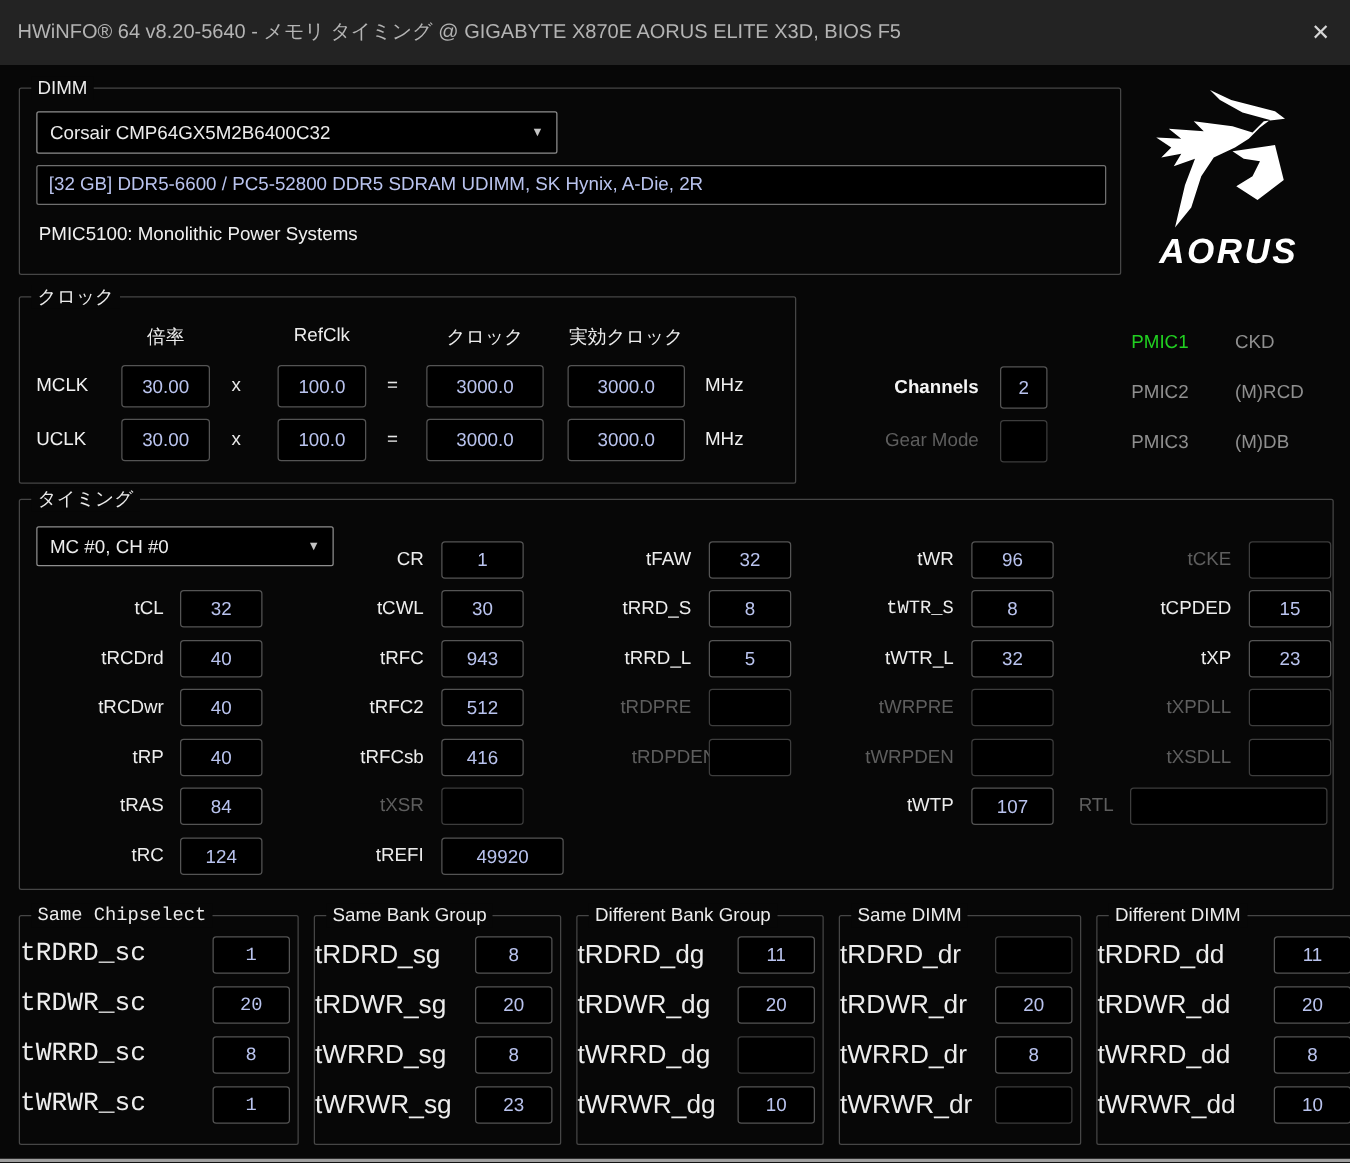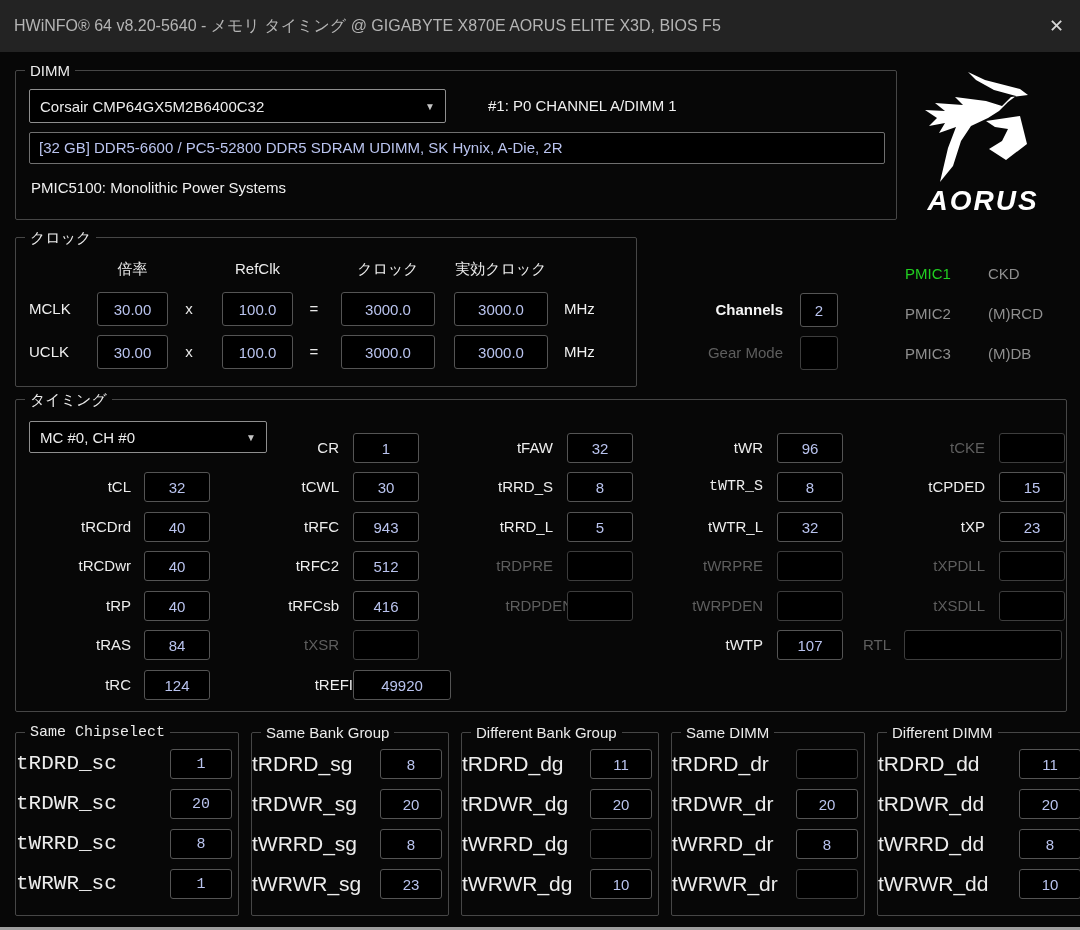--- a/index.html
+++ b/index.html
@@ -58,21 +58,20 @@
     <div class="title">HWiNFO® 64 v8.20-5640 - メモリ タイミング @ GIGABYTE X870E AORUS ELITE X3D, BIOS F5</div>
     <div class="close">✕</div>
   </div>
 
   <div class="groupbox" style="left:15px;top:70px;width:880px;height:148px;">
     <div class="legend">DIMM</div>
     <div class="combo" style="left:13px;top:18px;width:417px;height:34px;">
       <span>Corsair CMP64GX5M2B6400C32</span>
       <span class="arr">▼</span>
     </div>
-    <div class="statictext" style="left:472px;top:18px;height:34px;line-height:34px;">#1: P0 CHANNEL A/DIMM 1</div>
     <div class="infobox" style="left:13px;top:61px;width:856px;">[32 GB] DDR5-6600 / PC5-52800 DDR5 SDRAM UDIMM, SK Hynix, A-Die, 2R</div>
     <div class="statictext" style="left:15px;top:107px;height:20px;line-height:20px;">PMIC5100: Monolithic Power Systems</div>
   </div>
 
   <svg id="logo" viewBox="0 0 170 152">
     <path fill="#ffffff" d="M70 8 L87 16 L122 25 L130 31 L113 33 L104 42 L88 37 L57 33 L65 41 L37 39 L47 47 L27 46 L39 54 L31 62 L47 59 L41 69 L58 63 L50 84 L42 118 L55 102 L63 77 L73 62 L90 54 L101 47 L110 38 L118 32 L96 26 L78 16 Z"></path>
     <path fill="#ffffff" d="M88 57 L122 52 L129 80 L108 96 L91 85 L104 77 L110 65 L97 63 Z"></path>
     <text x="85" y="146" text-anchor="middle" font-size="28" font-style="italic" font-weight="bold" letter-spacing="2" fill="#ffffff">AORUS</text>
   </svg>
 
@@ -173,21 +172,21 @@
         <div class="flabel" style="position: absolute; left: -15px; top: 230px; width: 130px;">tRAS</div>
         <div class="vbox" style="position: absolute; left: 128px; top: 230px; width: 66px;">84</div>
         <div class="flabel disabled" style="position: absolute; left: 193px; top: 230px; width: 130px;">tXSR</div>
         <div class="vbox dim" style="position: absolute; left: 337px; top: 230px; width: 66px;"></div>
         <div class="flabel" style="position: absolute; left: 617px; top: 230px; width: 130px;">tWTP</div>
         <div class="vbox" style="position: absolute; left: 761px; top: 230px; width: 66px;">107</div>
         <div class="flabel disabled" style="position: absolute; left: 745px; top: 230px; width: 130px;">RTL</div>
         <div class="vbox dim" style="position: absolute; left: 888px; top: 230px; width: 158px;"></div>
         <div class="flabel" style="position: absolute; left: -15px; top: 270px; width: 130px;">tRC</div>
         <div class="vbox" style="position: absolute; left: 128px; top: 270px; width: 66px;">124</div>
-        <div class="flabel" style="position: absolute; left: 193px; top: 270px; width: 130px; padding-left: 14px;">tREFI</div>
+        <div class="flabel" style="position: absolute; left: 193px; top: 270px; width: 130px;">tREFI</div>
         <div class="vbox" style="position: absolute; left: 337px; top: 270px; width: 98px;">49920</div>
       </div>
   </div>
 
   <div id="turnaround-row">
       <div class="tgroup" style="width: 224px; font-family: Liberation Mono, monospace;">
         <div class="legend">Same Chipselect</div>
         <div class="trow">
           <div class="tlab">tRDRD_sc</div>
           <div class="tval">1</div>

